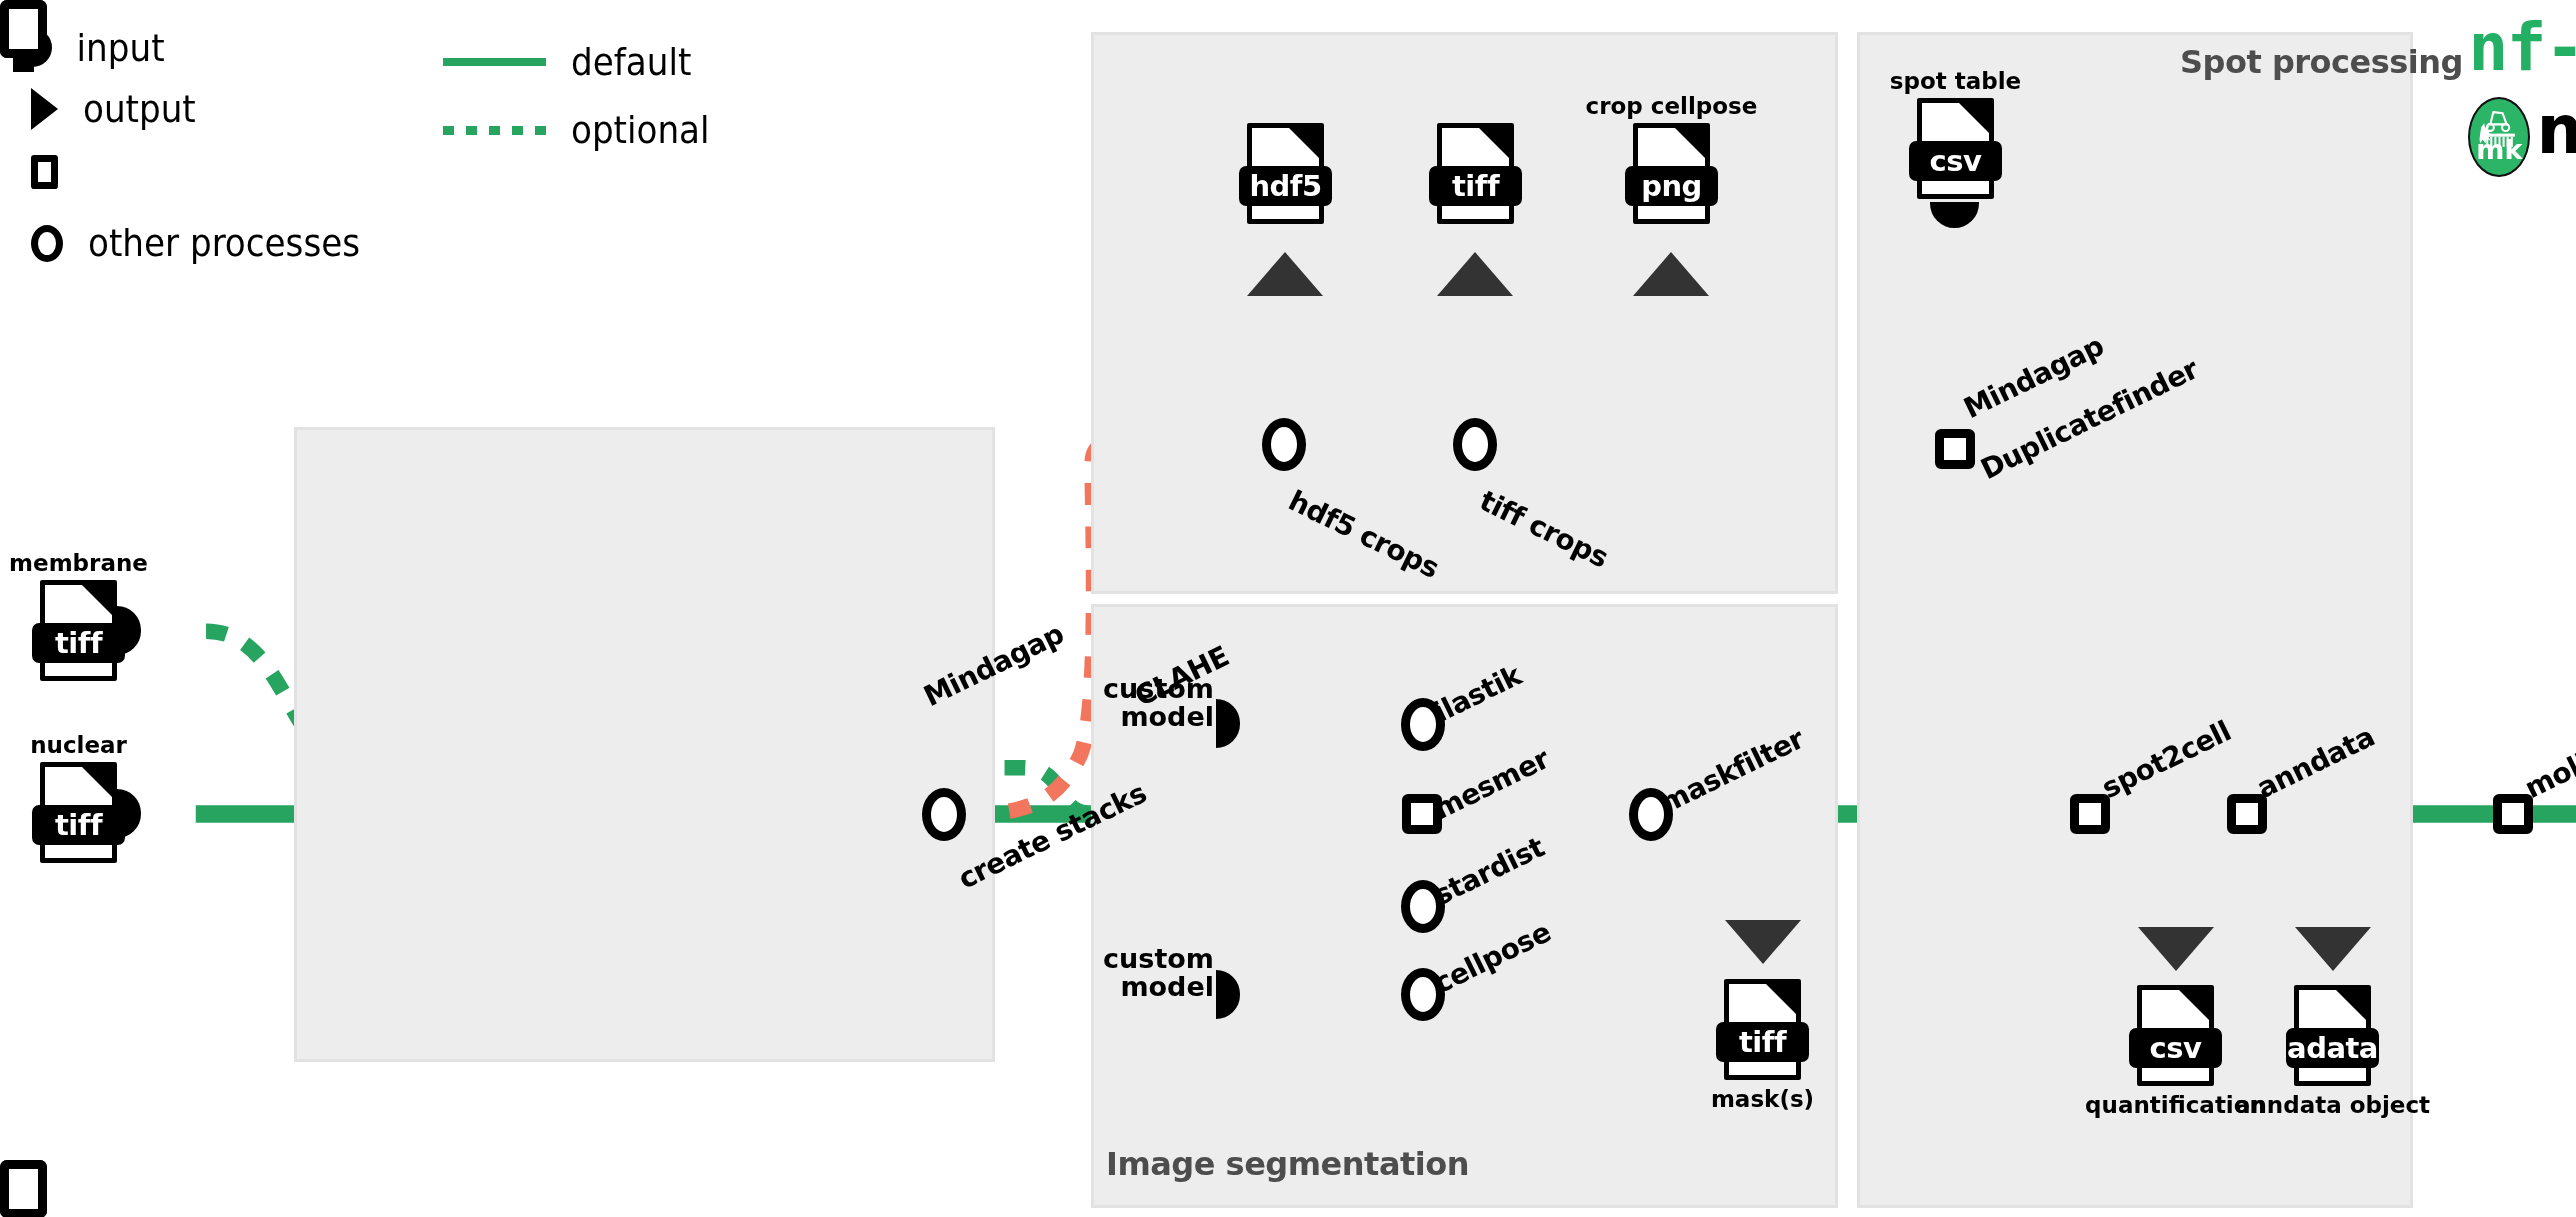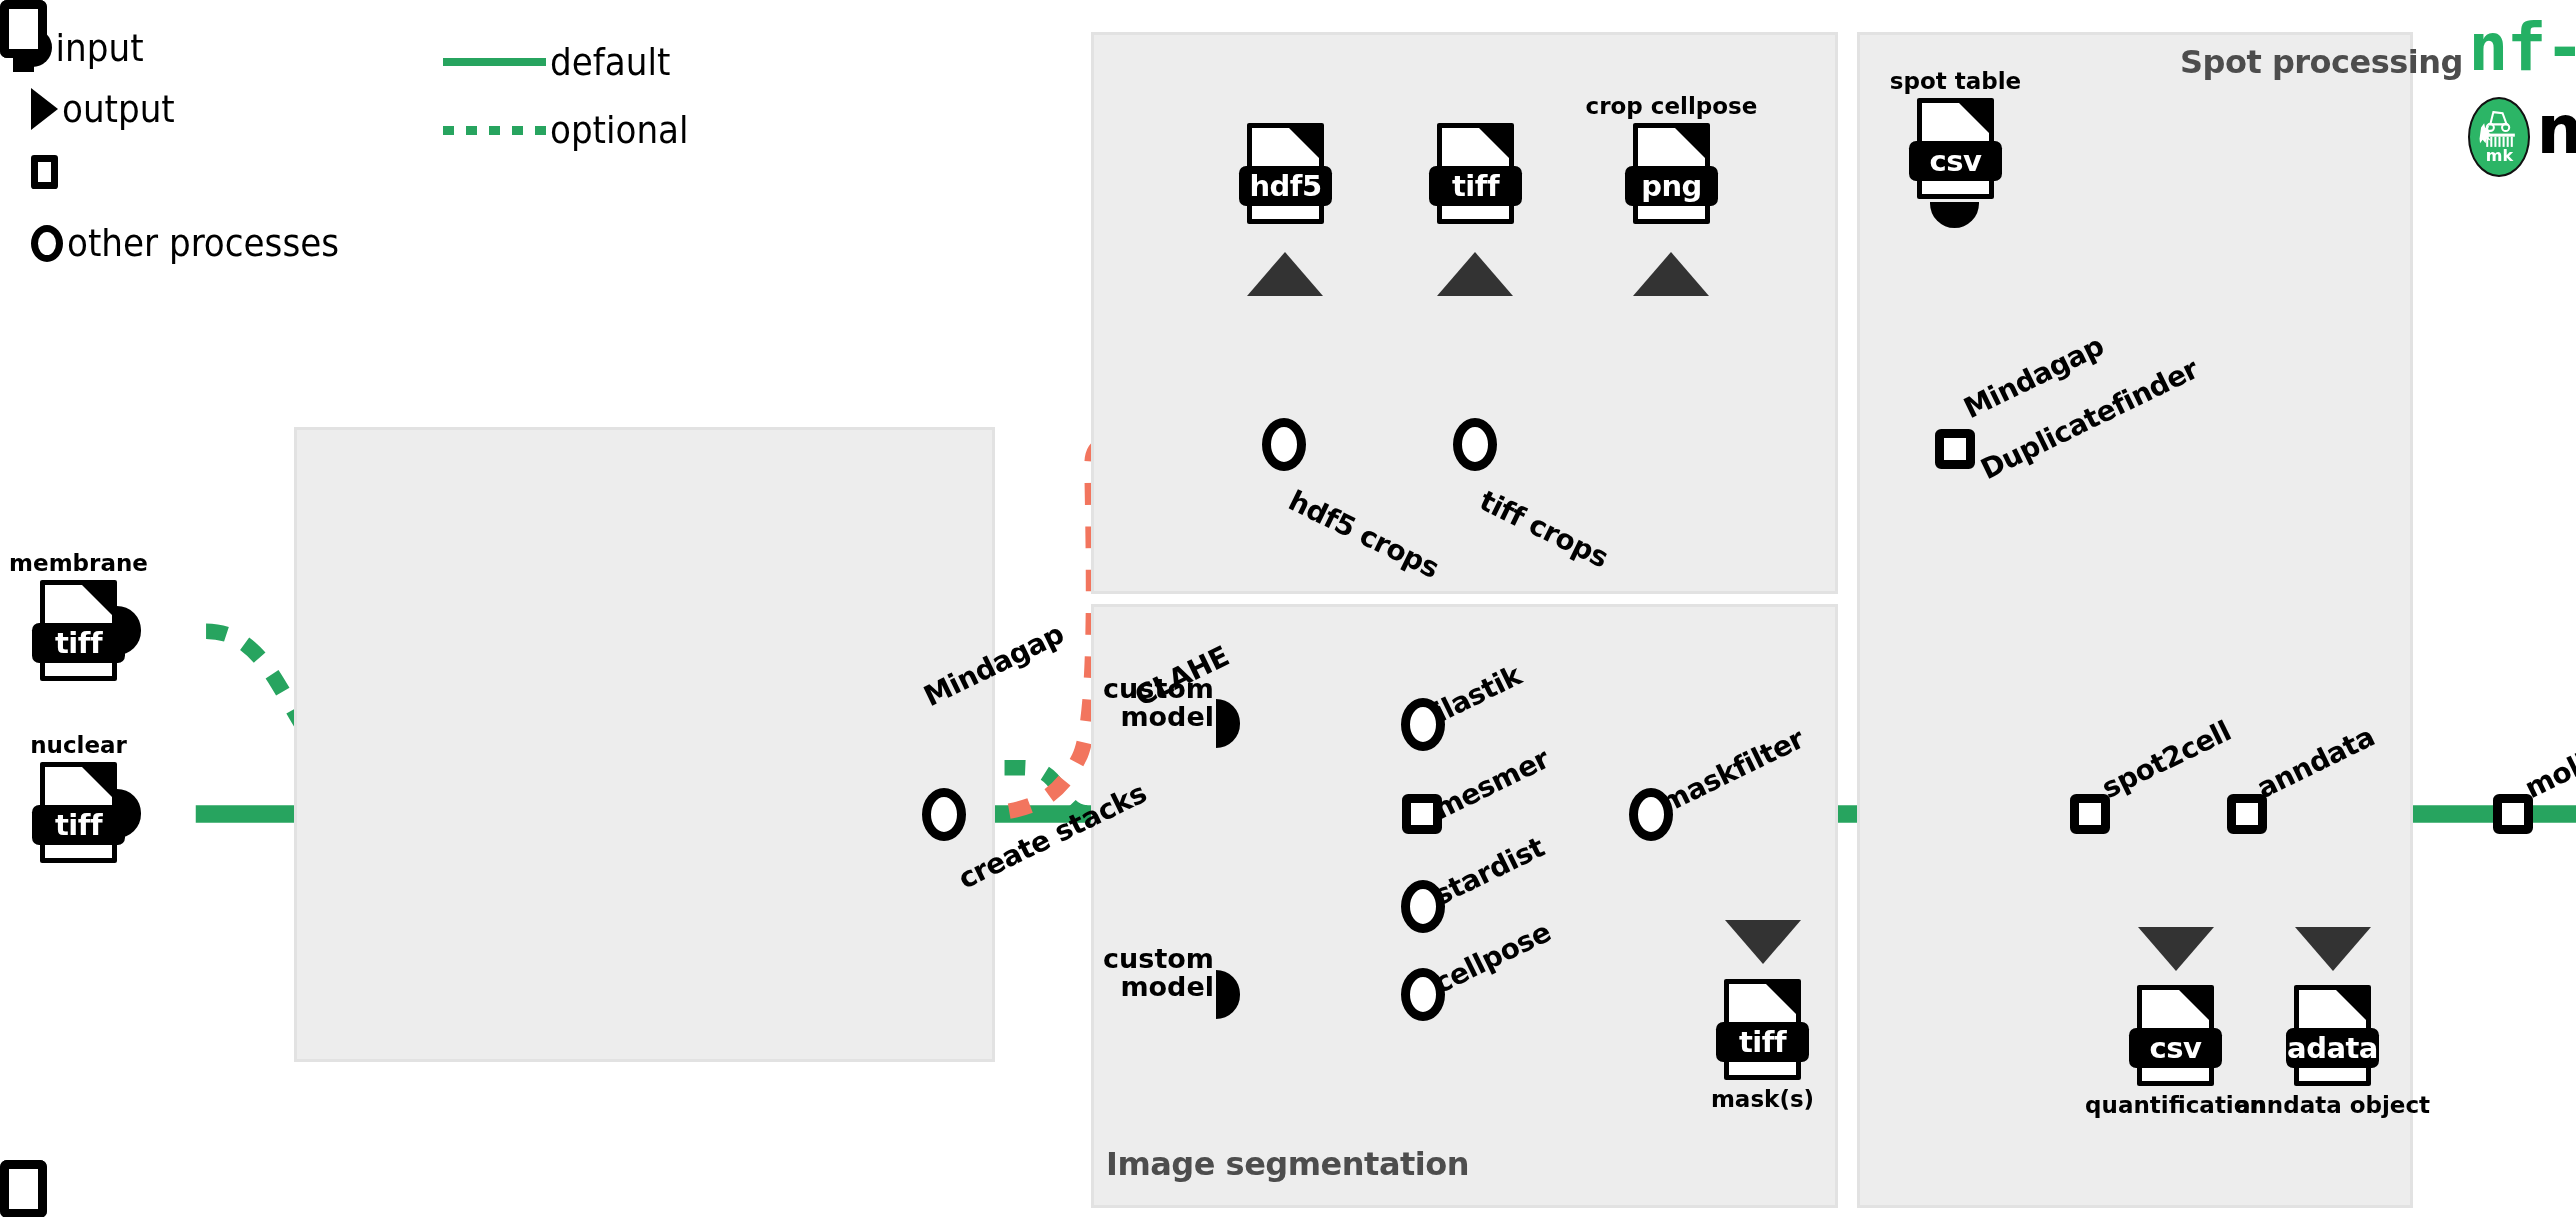--- a/index.html
+++ b/index.html
@@ -9,21 +9,21 @@
   #wires{position:absolute;left:0;top:0;width:2891px;height:1218px;}
 
   .panel{position:absolute;background:#ededed;border:3.1px solid #e2e2e2;box-sizing:border-box;}
   .panel-title{position:absolute;font-weight:bold;color:#4d4d4d;font-size:32px;
       font-family:"DejaVu Sans","Liberation Sans",sans-serif;letter-spacing:-0.5px;white-space:nowrap;}
 
   
   .legend{position:absolute;left:31px;top:10.3px;}
   .lg-row{position:absolute;display:flex;align-items:center;}
   .lg-txt{font-size:38px;color:#000;font-family:"DejaVu Sans Condensed","DejaVu Sans",sans-serif;
-     font-stretch:condensed;margin-left:4px;white-space:nowrap;text-align:center;}
+     font-stretch:condensed;margin-left:25px;white-space:nowrap;text-align:center;}
   .glyph-input{width:20.6px;height:39px;background:#000;border-radius:0 19.6px 19.6px 0;}
   .glyph-output{width:0;height:0;border-left:27px solid #000;border-top:21.6px solid transparent;
      border-bottom:21.6px solid transparent;}
   .glyph-square{width:27px;height:34px;border:7.2px solid #000;box-sizing:border-box;border-radius:3.1px;background:#fff;}
   .glyph-circle{width:32px;height:37px;border:7.2px solid #000;box-sizing:border-box;border-radius:50%;background:#fff;}
   .lg-line-solid{width:103px;height:7.7px;background:#27a45f;}
   .lg-line-dot{width:103px;height:8.8px;background:repeating-linear-gradient(to right,#27a45f 0 11.3px,transparent 11.3px 23px);}
 
   
   .fileicon{position:absolute;width:77px;height:101px;}
@@ -72,21 +72,21 @@
 
   
   .logo{position:absolute;right:20.6px;top:9.3px;width:402px;height:196px;}
   .logo-l1{position:absolute;left:0;top:0;font-size:66px;font-weight:bold;letter-spacing:-1.5px;
       font-family:"DejaVu Sans Mono","Liberation Mono",monospace;}
   .logo-l2{position:absolute;left:68px;top:81px;font-size:68px;font-weight:bold;letter-spacing:-2.1px;
       font-family:"DejaVu Sans","Liberation Sans",sans-serif;color:#000;}
   .nf{color:#24b064;}
   .mk-badge{position:absolute;left:0;top:88px;width:58px;height:76px;border-radius:50%;
       background:#2cb566;border:2.6px solid #111;display:flex;align-items:flex-end;justify-content:center;}
-  .mk-badge span{color:#fff;font-size:16px;font-weight:bold;margin-bottom:10px;
+  .mk-badge span{color:#fff;font-size:27px;font-weight:bold;margin-bottom:10px;
       font-family:"DejaVu Sans","Liberation Sans",sans-serif;}
 </style>
 </head>
 <body>
 
 <div id="stage">
 
   <svg id="wires" viewBox="0 0 5612 2364">
     <defs></defs>
 

